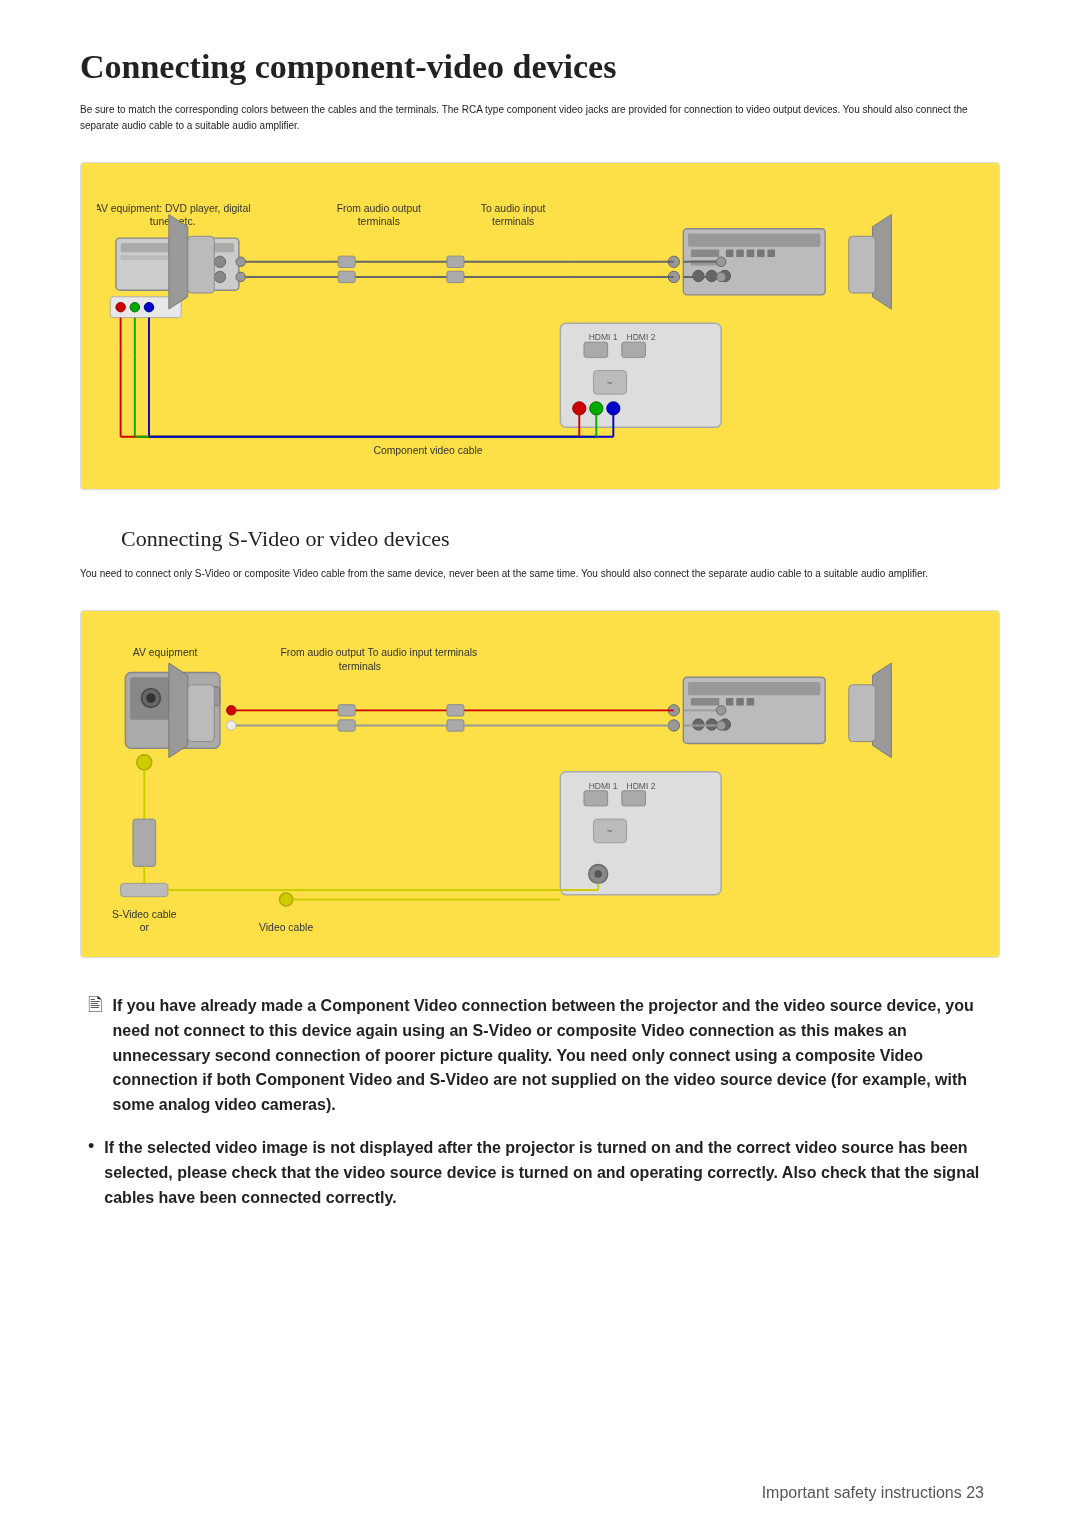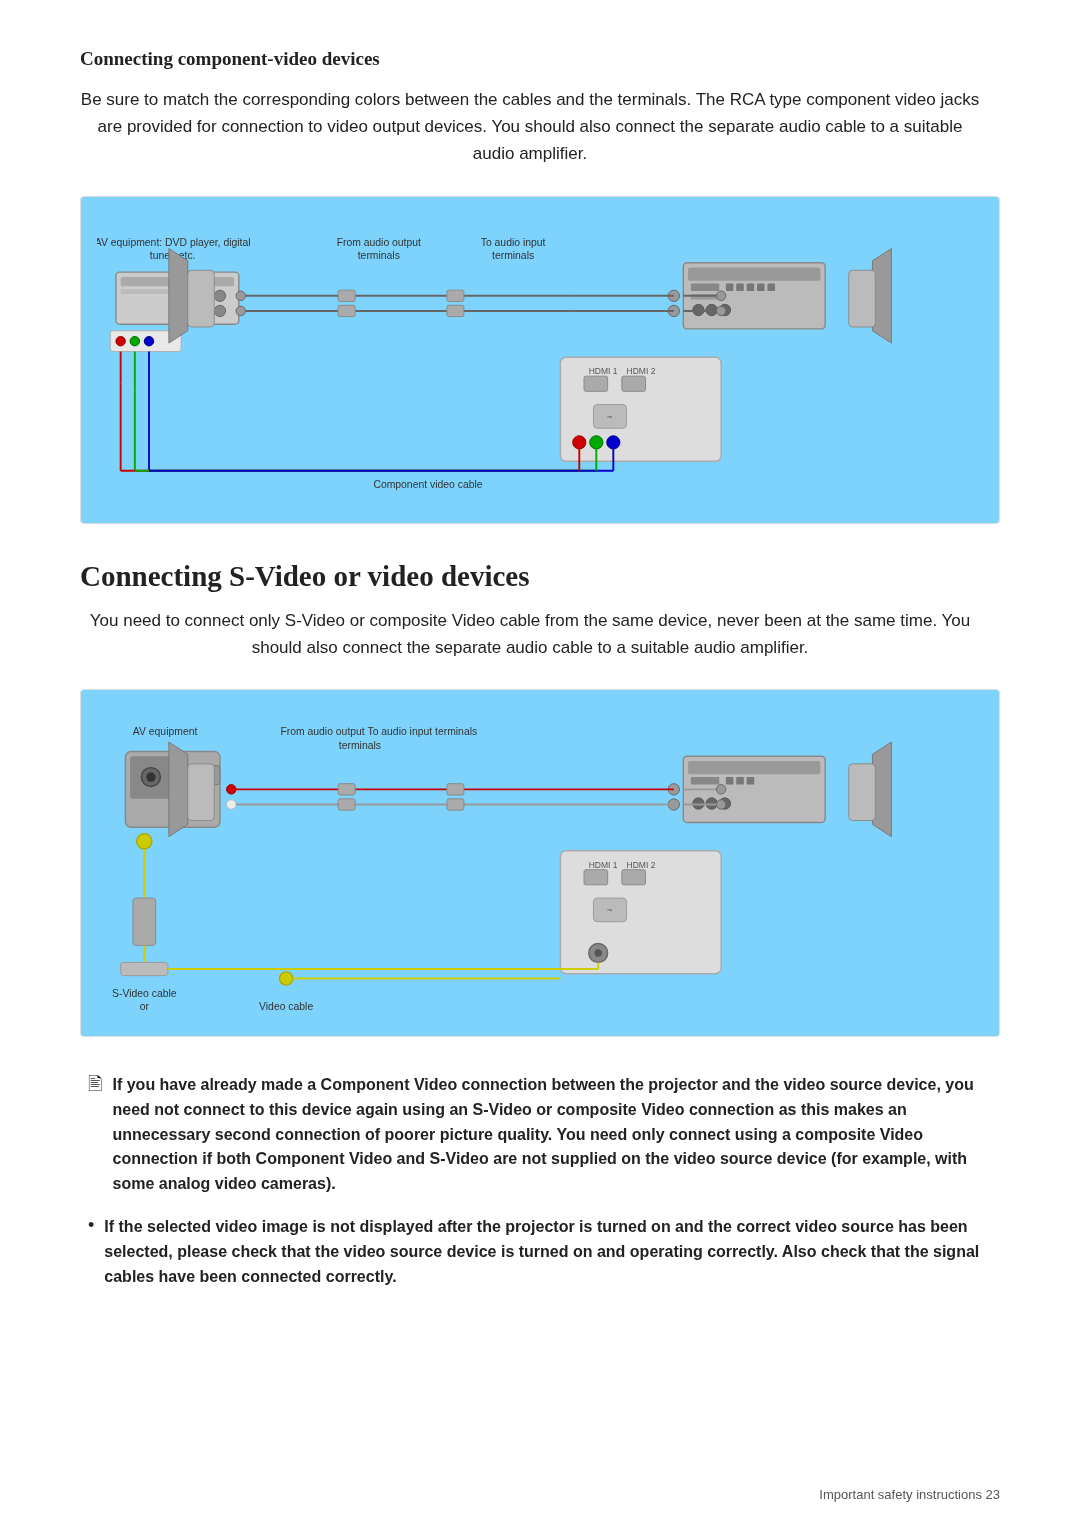--- a/index.html
+++ b/index.html
@@ -8,44 +8,44 @@
       font-family: Arial, Helvetica, sans-serif;
       font-size: 14px;
       color: #222;
       width: 1080px;
       min-height: 1534px;
       padding: 48px 80px 60px 80px;
       position: relative;
     }
 
     h1 {
-      font-size: 19px;
+      font-size: 34px;
       font-weight: bold;
       margin-bottom: 16px;
       font-family: 'Times New Roman', Times, serif;
     }
 
     h2 {
-      font-size: 29px;
-      font-weight: bold;
+      font-size: 22px;
+      font-weight: normal;
       margin-bottom: 14px;
       font-family: 'Times New Roman', Times, serif;
+      margin-left: 41px;
     }
 
     .intro-text {
-      font-size: 17px;
+      font-size: 10px;
       line-height: 1.6;
       margin-bottom: 28px;
       max-width: 900px;
-      text-align: center;
     }
 
     .diagram-section {
       border: 1px solid #ddd;
-      background: #7dd3fc;
+      background: #fde047;
       border-radius: 4px;
       margin-bottom: 36px;
       padding: 20px 32px 16px 16px;
       position: relative;
     }
 
     .diagram-svg-wrap {
       width: 100%;
       display: flex;
       justify-content: center;
@@ -83,22 +83,22 @@
       line-height: 1.55;
     }
 
     .note-text b {
       font-weight: bold;
     }
 
     .page-footer {
       position: absolute;
       bottom: 32px;
-      right: 80px;
-      font-size: 13px;
+      right: 96px;
+      font-size: 16px;
       color: #555;
     }
 
     svg text {
       font-family: Arial, Helvetica, sans-serif;
     }
   </style>
 </head>
 <body>
 

